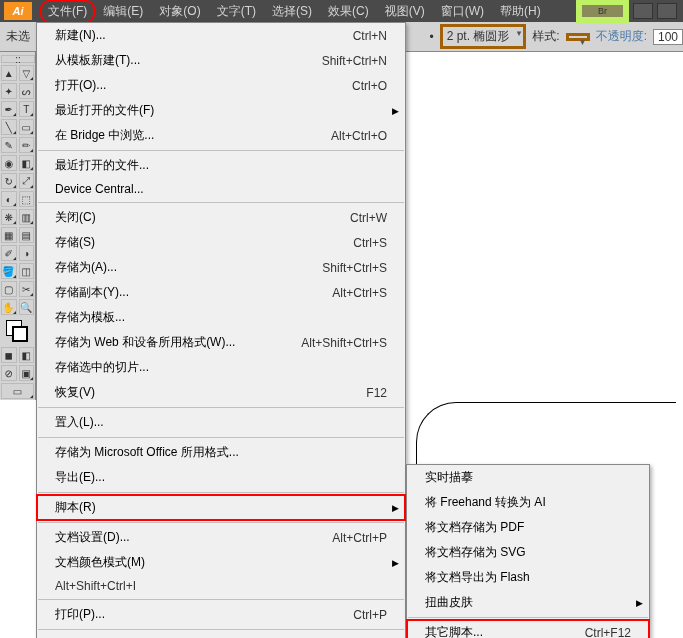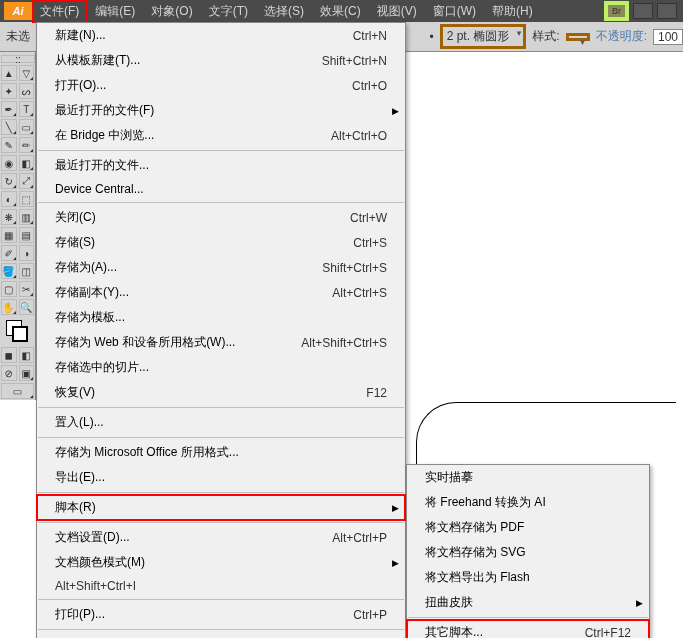--- a/index.html
+++ b/index.html
@@ -1,22 +1,22 @@
 <!DOCTYPE html>
 <html><head>
 <meta charset="utf-8">
 <style>
 *{margin:0;padding:0;box-sizing:border-box;font-family:"Microsoft YaHei","SimSun",sans-serif;font-size:12px;}
 body{background:#fff;position:relative;width:683px;height:638px;overflow:hidden;}
 .menubar{display:flex;align-items:center;background:#4a4a4a;height:22px;padding-left:4px;}
-.app-logo{width:28px;height:18px;background:#f7931e;color:#fff;display:flex;align-items:center;justify-content:center;font-weight:bold;font-style:italic;margin-right:0;font-size:11px;}
-.menu-item{color:#d4d4d4;padding:3px 8px;cursor:default;}
+.app-logo{width:28px;height:18px;background:#f7931e;color:#fff;display:flex;align-items:center;justify-content:center;font-weight:bold;font-style:italic;margin-right:8px;font-size:11px;}
+.menu-item{color:#d4d4d4;padding:3px 8px;cursor:default;border-radius:9px;}
 .menu-item.hl{border:2px solid red;padding:1px 6px;}
 .menubar-right{margin-left:auto;display:flex;align-items:center;gap:4px;padding-right:6px;}
-.br-badge{background:#8a8a5a;color:#333;font-size:9px;padding:1px 4px;border:4px solid #bef264;}
+.br-badge{background:#8a8a5a;color:#333;font-size:9px;padding:1px 16px;border:6px solid #bef264;}
 .icon-btn{width:20px;height:16px;background:#5a5a5a;border:1px solid #333;}
 .toolbar{display:flex;align-items:center;background:#d4d4d4;height:30px;border-bottom:1px solid #888;padding-left:6px;gap:6px;font-size:12px;color:#333;}
 .dropdown{background:#d4d4d4;border:3px solid #a16207;padding:1px 14px 1px 4px;position:relative;}
 .dropdown::after{content:"▾";position:absolute;right:2px;top:1px;font-size:9px;color:#555;}
 .opacity-input{width:30px;height:16px;background:#fff;border:1px solid #888;text-align:center;}
 .canvas{position:absolute;top:52px;left:36px;right:0;bottom:0;background:#fff;}
 .shape{position:absolute;top:350px;left:380px;width:260px;height:240px;border:1px solid #000;border-top-left-radius:40px;border-right:none;border-bottom:none;}
 .tool-panel{position:absolute;top:52px;left:0;width:36px;background:#d4d4d4;border-right:1px solid #888;padding-top:2px;}
 .tool-row{display:flex;}
 .tool{width:16px;height:16px;margin:1px;background:#d4d4d4;border:1px solid #bbb;display:flex;align-items:center;justify-content:center;font-size:10px;color:#333;position:relative;cursor:default;}

